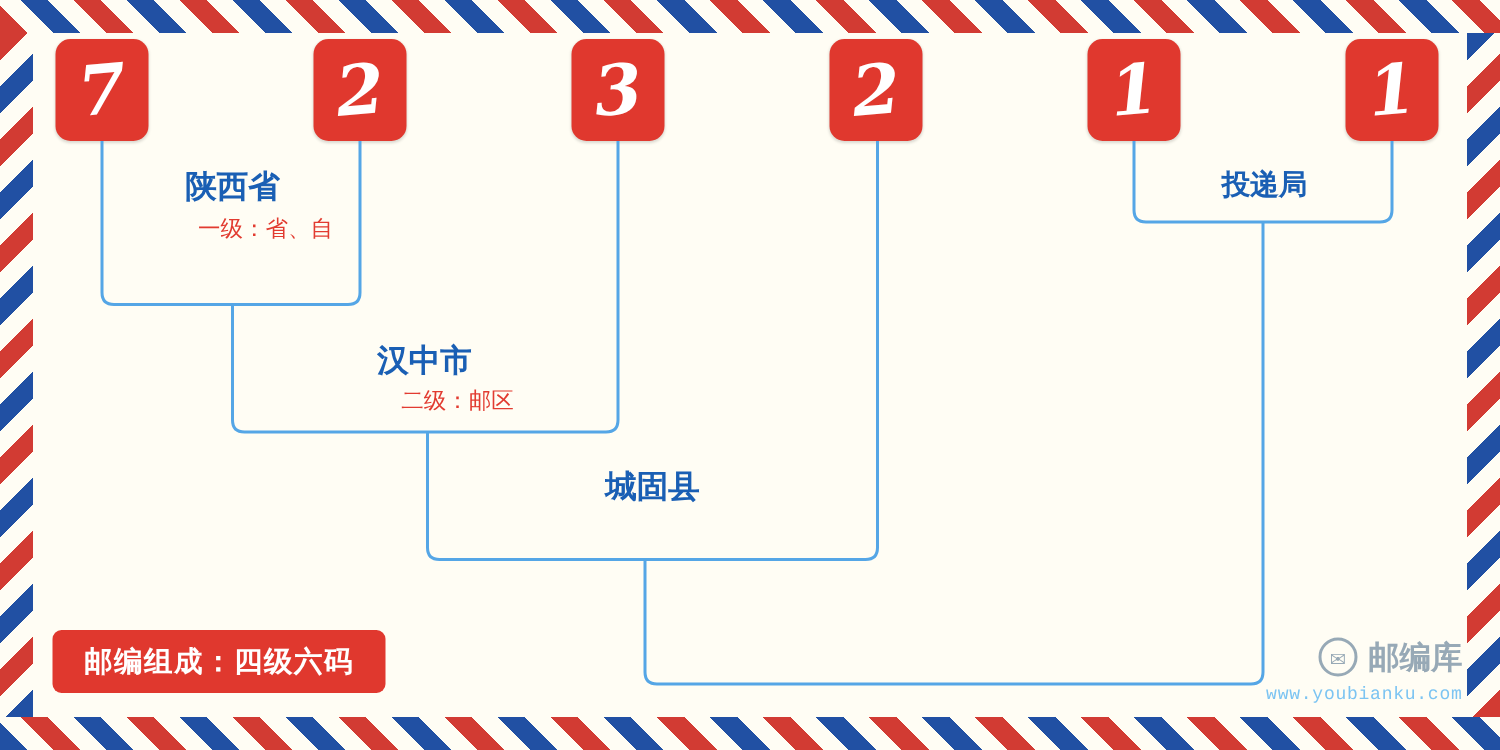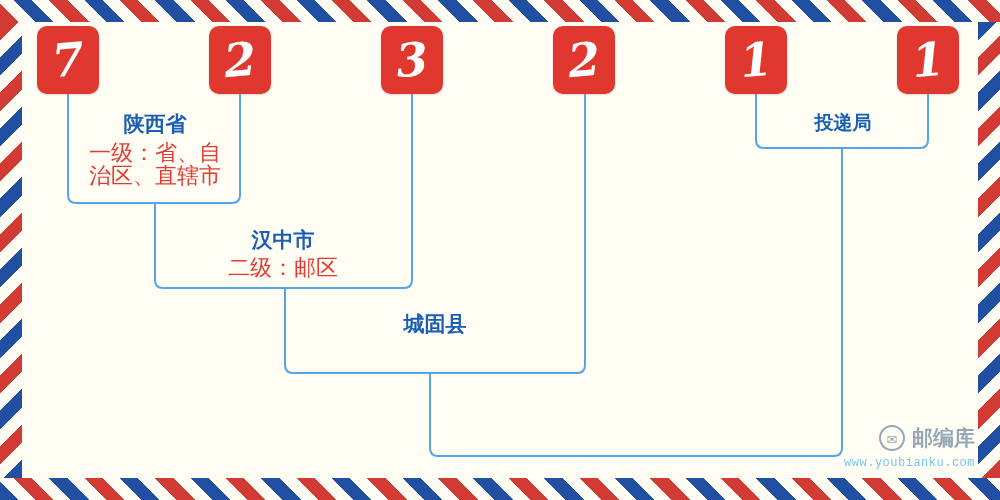--- a/index.html
+++ b/index.html
@@ -43,21 +43,21 @@
   
   .lines{position:absolute;left:0;top:0;pointer-events:none;}
   .lines path{stroke:var(--line-blue);stroke-width:2;fill:none;}
   
   .lv-name{
     position:absolute;transform:translateX(-50%);white-space:nowrap;
     color:var(--blue-text);font-weight:bold;font-size:21px;
   }
   .lv-desc{
     position:absolute;transform:translateX(-50%);white-space:nowrap;text-align:center;
-    color:var(--red-text);font-size:22px;line-height:23px;
+    color:var(--red-text);font-size:15px;line-height:23px;margin-left:22px;
   }
   .lv-desc span{display:block;}
   
   .badge{
     position:absolute;left:35px;top:420px;width:222px;height:42px;border-radius:6px;
     background:var(--red);color:#fff;font-size:19px;font-weight:bold;
     display:flex;align-items:center;justify-content:center;letter-spacing:1px;
   }
   
   .logo{position:absolute;right:25px;top:424px;text-align:right;}
@@ -103,33 +103,35 @@
     <path d="M68,94 L68,195 Q68,203 76,203 L232,203 Q240,203 240,195 L240,94"></path>
     <path d="M155,203 L155,280 Q155,288 163,288 L404,288 Q412,288 412,280 L412,94"></path>
     <path d="M285,288 L285,365 Q285,373 293,373 L577,373 Q585,373 585,365 L585,94"></path>
     <path d="M430,373 L430,448 Q430,456 438,456 L834,456 Q842,456 842,448 L842,148"></path>
     <path d="M756,94 L756,140 Q756,148 764,148 L920,148 Q928,148 928,140 L928,94"></path>
   </svg>
 
   <div class="lv-name" style="left:155px;top:110px">陕西省</div>
   <div class="lv-desc" style="left:155px;top:141px">
     <span>一级：省、自</span>
-    <span>治区、直辖市</span>
   </div>
 
   <div class="lv-name" style="left:283px;top:226px">汉中市</div>
   <div class="lv-desc" style="left:283px;top:256px">
     <span>二级：邮区</span>
   </div>
 
   <div class="lv-name" style="left:435px;top:310px">城固县</div>
 
 
   <div class="lv-name" style="left:843px;top:110px;font-size:19px">投递局</div>
 
+  <div class="badge">
+    <span>邮编组成：四级六码</span>
+  </div>
 
   <div class="logo">
     <div class="logo-row">
       <span class="logo-icon">✉</span>
       <span class="logo-name">邮编库</span>
     </div>
     <div class="logo-url">www.youbianku.com</div>
   </div>
 
 </div>

